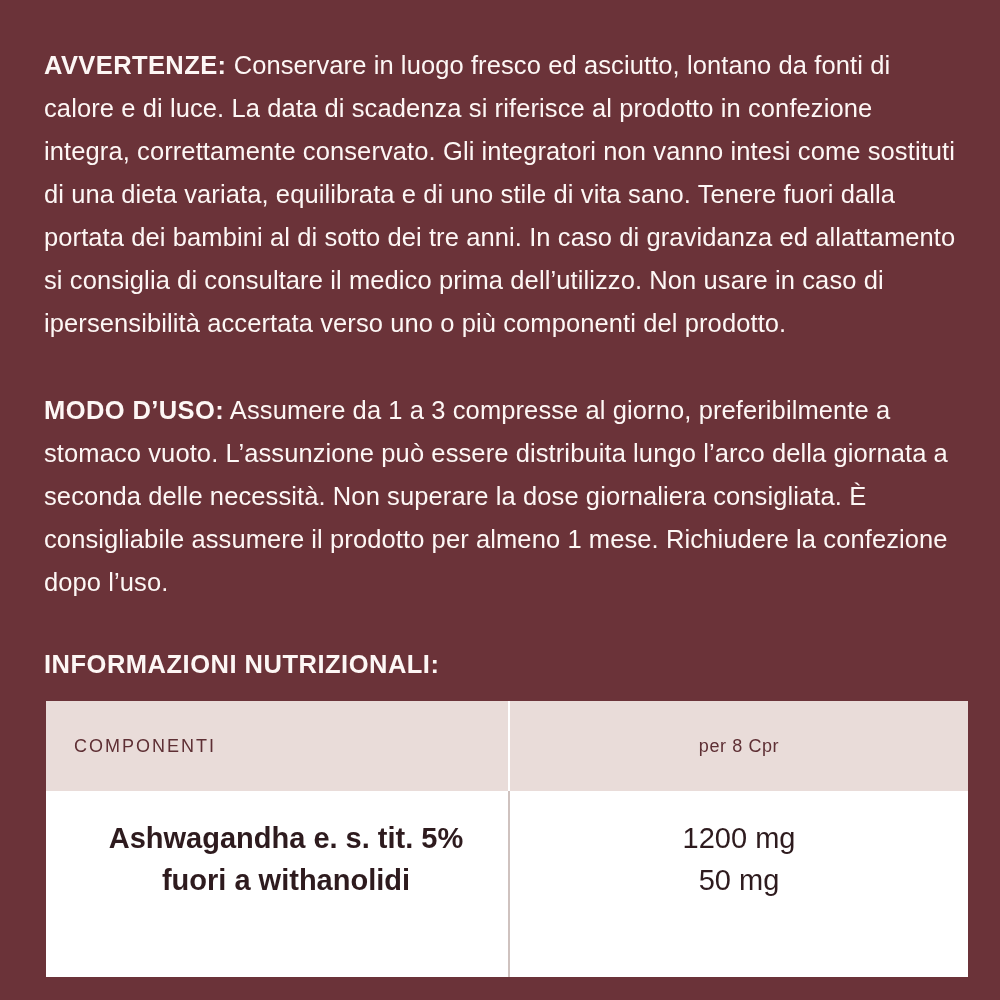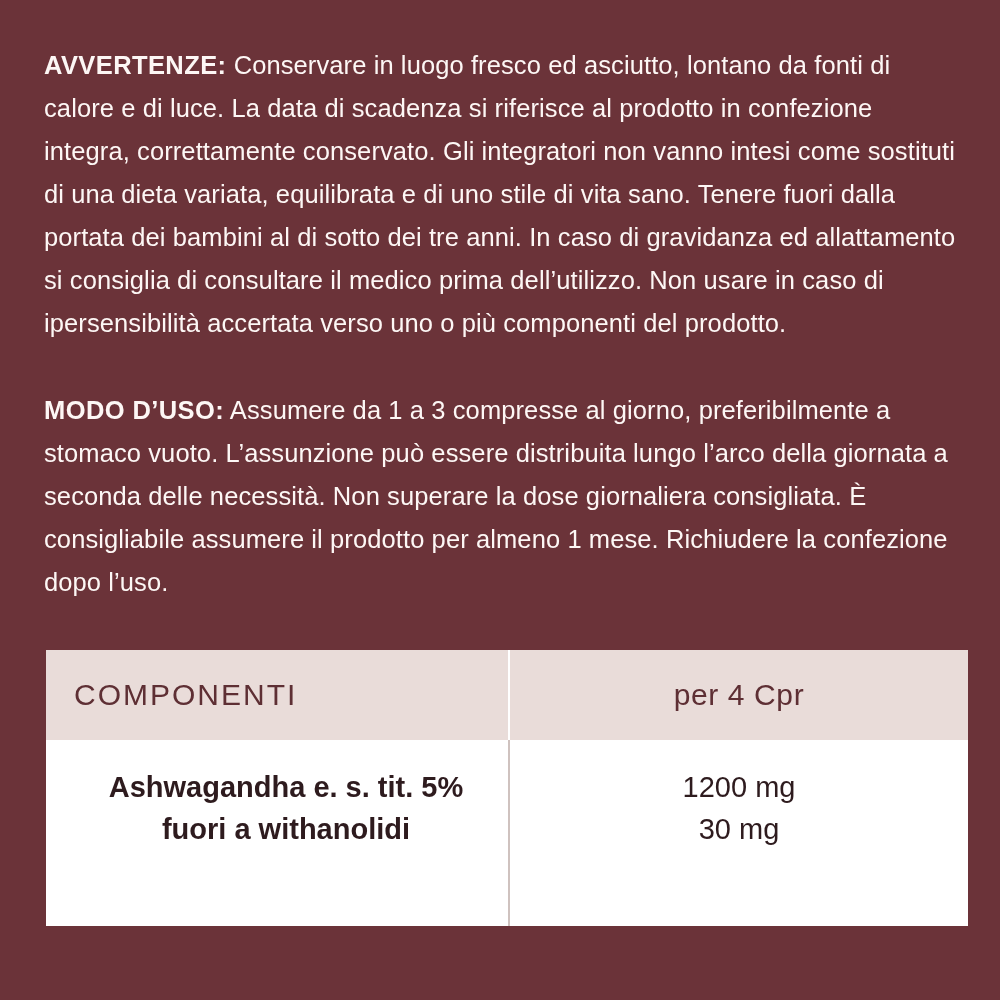--- a/index.html
+++ b/index.html
@@ -49,21 +49,21 @@
     width: 922px;
     border-collapse: collapse;
     table-layout: fixed;
     margin-left: 2px;
   }
   table.nutri col.c1 { width: 463px; }
   table.nutri col.c2 { width: 459px; }
   table.nutri thead th {
     background: #e9dcd9;
     color: #5e2f34;
-    font-size: 30px;
+    font-size: 18px;
     font-weight: normal;
     letter-spacing: 1.5px;
     height: 90px;
     vertical-align: middle;
     padding: 0;
     border: none;
   }
   table.nutri thead th.h1 {
     text-align: left;
     padding-left: 28px;
@@ -107,39 +107,40 @@
 <div class="page">
 
   <p class="para"><span class="lead">AVVERTENZE:</span><span> Conservare in luogo fresco ed asciutto, lontano da fonti di calore e di luce. La data di scadenza si riferisce al prodotto in confezione integra, correttamente conservato.   Gli integratori non vanno intesi come sostituti di una dieta variata, equilibrata e di uno stile di vita sano. Tenere fuori dalla portata dei bambini al di sotto dei tre anni. In caso di gravidanza ed allattamento si consiglia di consultare il medico prima dell’utilizzo. Non usare in caso di ipersensibilità accertata verso uno o più componenti del prodotto.</span></p>
 
   <div class="block-gap"></div>
 
   <p class="para"><span class="lead">MODO D’USO:</span><span> Assumere da 1 a 3 compresse al giorno, preferibilmente a stomaco vuoto. L’assunzione può essere distribuita lungo l’arco della giornata a seconda delle necessità. Non superare la dose giornaliera consigliata. È consigliabile assumere il prodotto per almeno 1 mese. Richiudere la confezione dopo l’uso.</span></p>
 
   <div class="title-gap"></div>
 
+  <div class="section-title">INFORMAZIONI NUTRIZIONALI:</div>
 
   <table class="nutri">
     <colgroup>
         <col class="c1">
         <col class="c2">
       </colgroup>
     <thead>
       <tr>
         <th class="h1">COMPONENTI</th>
-        <th class="h2">per 4 Cpr</th>
+        <th class="h2">per 8 Cpr</th>
       </tr>
     </thead>
     <tbody>
       <tr>
         <td class="v1">
           <span class="val-line">Ashwagandha e. s. tit. 5%</span>
           <span class="val-line">fuori a withanolidi</span>
         </td>
         <td class="v2">
           <span class="val-line">1200 mg</span>
-          <span class="val-line">30 mg</span>
+          <span class="val-line">50 mg</span>
         </td>
       </tr>
     </tbody>
   </table>
 
 </div>
 
 </body></html>

